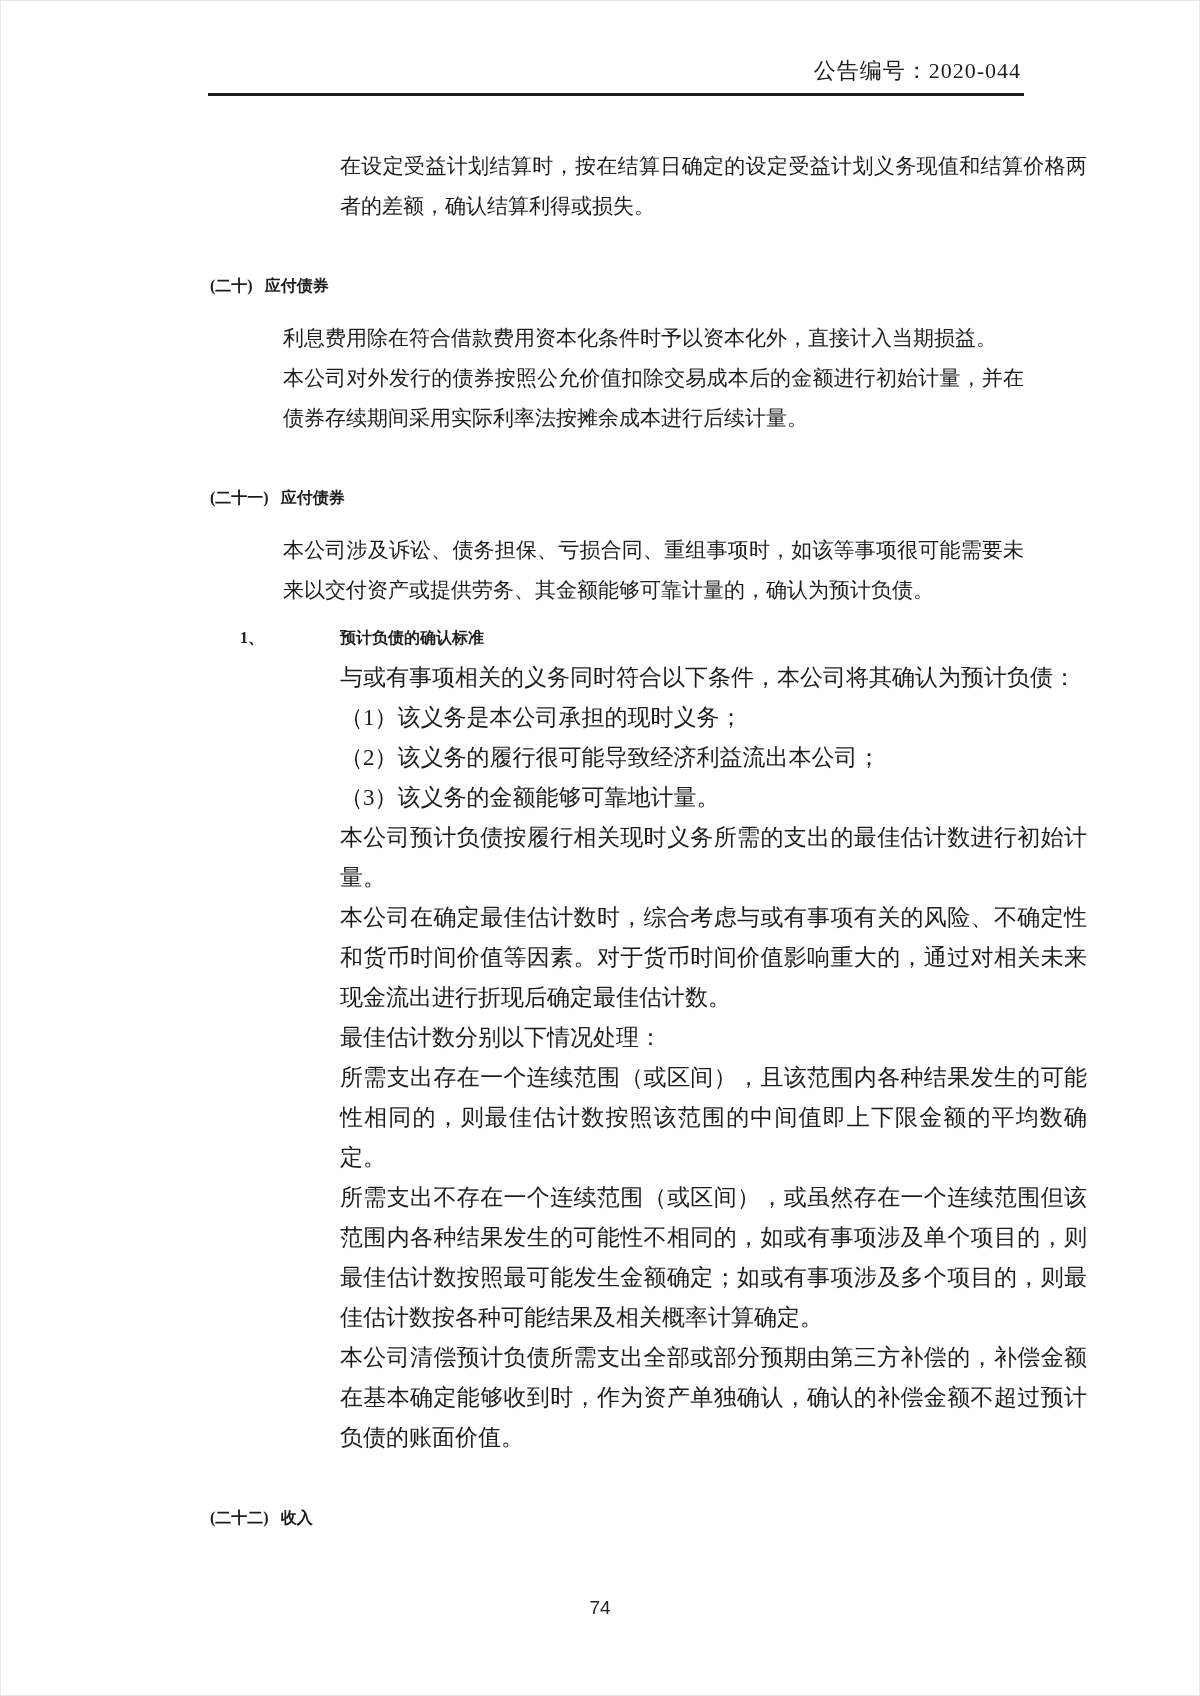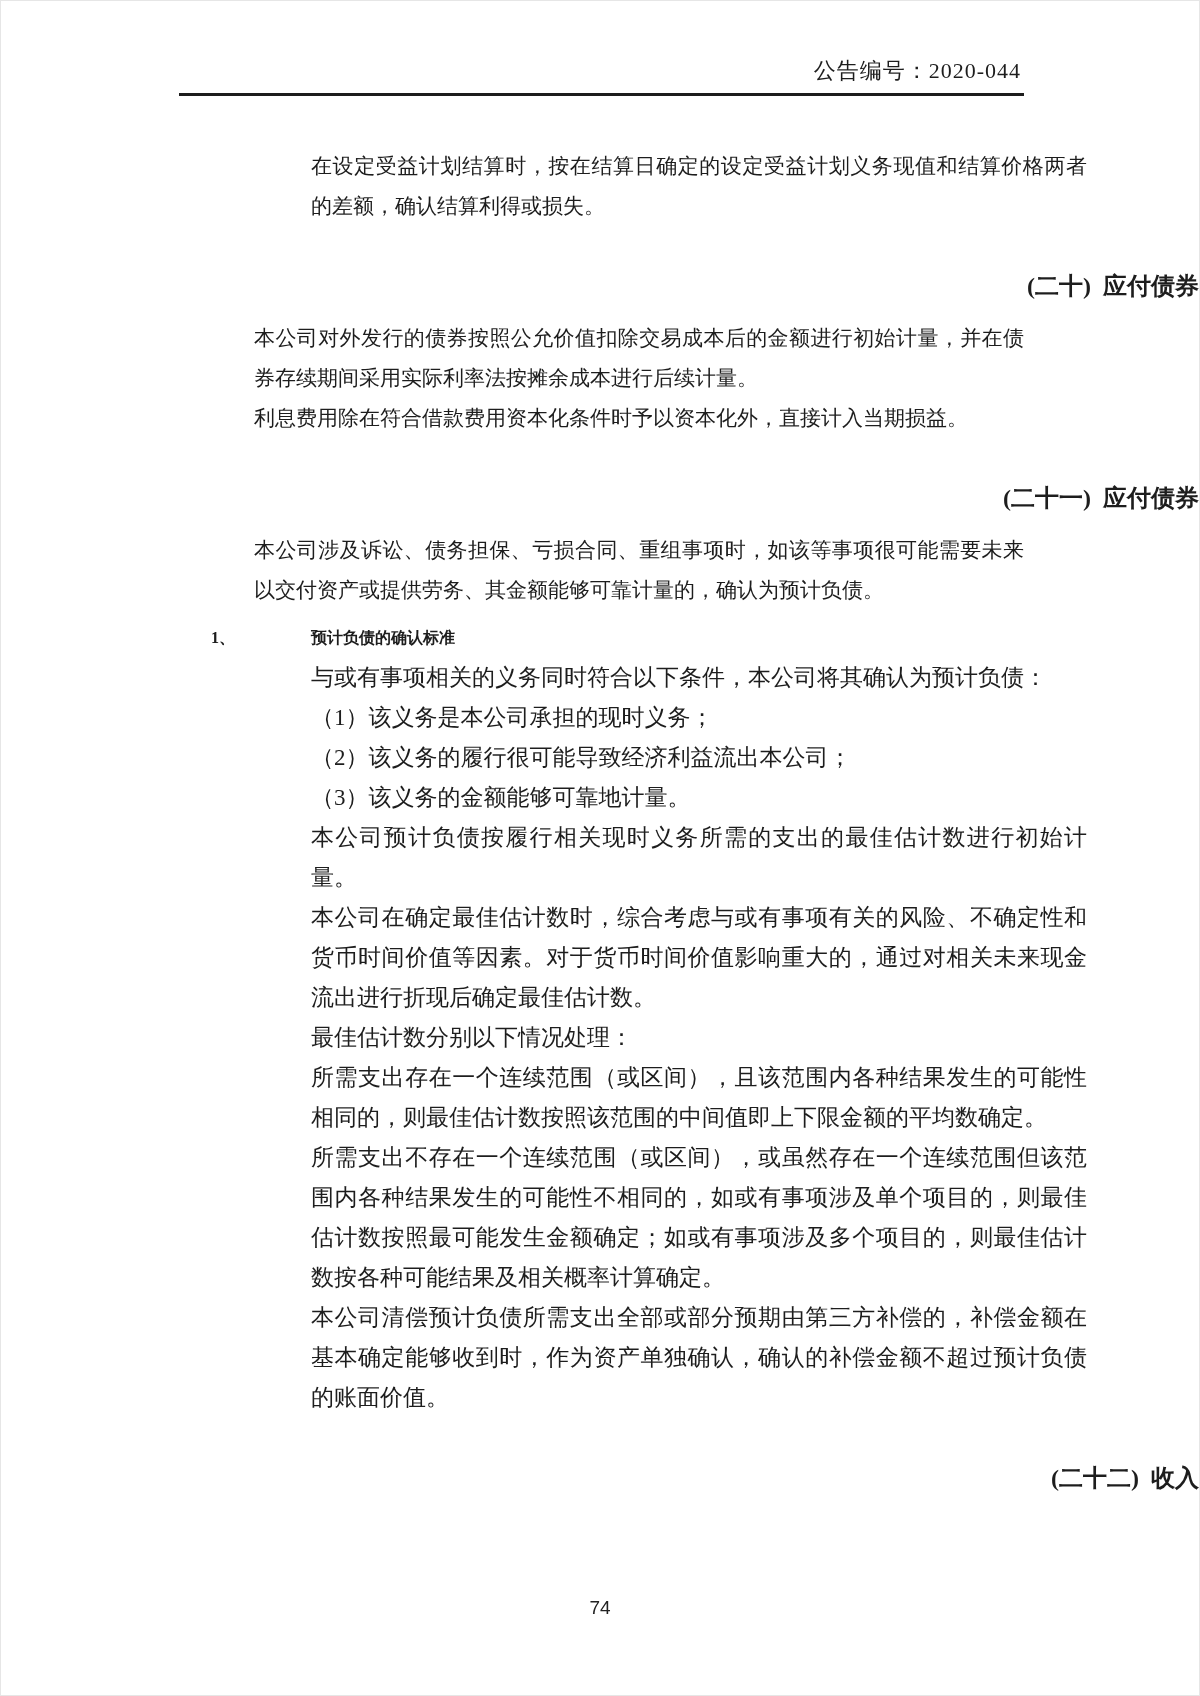--- a/index.html
+++ b/index.html
@@ -8,20 +8,21 @@
     position: relative;
     width: 1200px;
     height: 1696px;
     margin: 0 auto;
     background: #ffffff;
     border: 1px solid #e6e6e6;
     box-sizing: border-box;
     font-family: "Liberation Serif", "DejaVu Serif", serif;
     color: #1d1d1d;
     overflow: hidden;
+    padding-left: 29px;
   }
   .doc-header {
     padding-top: 56px;
     padding-right: 178px;
     text-align: right;
     font-size: 22px;
     line-height: 28px;
     letter-spacing: 1px;
   }
   .header-rule {
@@ -31,24 +32,23 @@
   }
   p { margin: 0; }
   .intro-para {
     margin: 50px 112px 0 310px;
     font-size: 21px;
     line-height: 40px;
     text-align: justify;
   }
   .sec-heading {
     margin: 40px 0 12px 180px;
-    font-size: 24px;
+    font-size: 16px;
     font-weight: bold;
     line-height: 40px;
-    text-align: right;
   }
   .sec-heading .sec-num { margin-right: 12px; }
   .sec-body {
     margin: 0 175px 0 253px;
     font-size: 21px;
     line-height: 40px;
     text-align: justify;
   }
   .num-heading {
     margin: 8px 0 0 210px;
@@ -86,22 +86,22 @@
   <div class="doc-header">
     <span>公告编号：2020-044</span>
   </div>
   <hr class="header-rule">
 
   <p class="intro-para">在设定受益计划结算时，按在结算日确定的设定受益计划义务现值和结算价格两者的差额，确认结算利得或损失。</p>
 
   <h2 class="sec-heading">
     <span class="sec-num">(二十)</span><span>应付债券</span>
   </h2>
+  <p class="sec-body">利息费用除在符合借款费用资本化条件时予以资本化外，直接计入当期损益。</p>
   <p class="sec-body">本公司对外发行的债券按照公允价值扣除交易成本后的金额进行初始计量，并在债券存续期间采用实际利率法按摊余成本进行后续计量。</p>
-  <p class="sec-body">利息费用除在符合借款费用资本化条件时予以资本化外，直接计入当期损益。</p>
 
   <h2 class="sec-heading">
     <span class="sec-num">(二十一)</span><span>应付债券</span>
   </h2>
   <p class="sec-body">本公司涉及诉讼、债务担保、亏损合同、重组事项时，如该等事项很可能需要未来以交付资产或提供劳务、其金额能够可靠计量的，确认为预计负债。</p>
 
   <div class="num-heading">
     <span class="sub-num">1、</span><span>预计负债的确认标准</span>
   </div>
   <p class="sub-body">与或有事项相关的义务同时符合以下条件，本公司将其确认为预计负债：</p>

